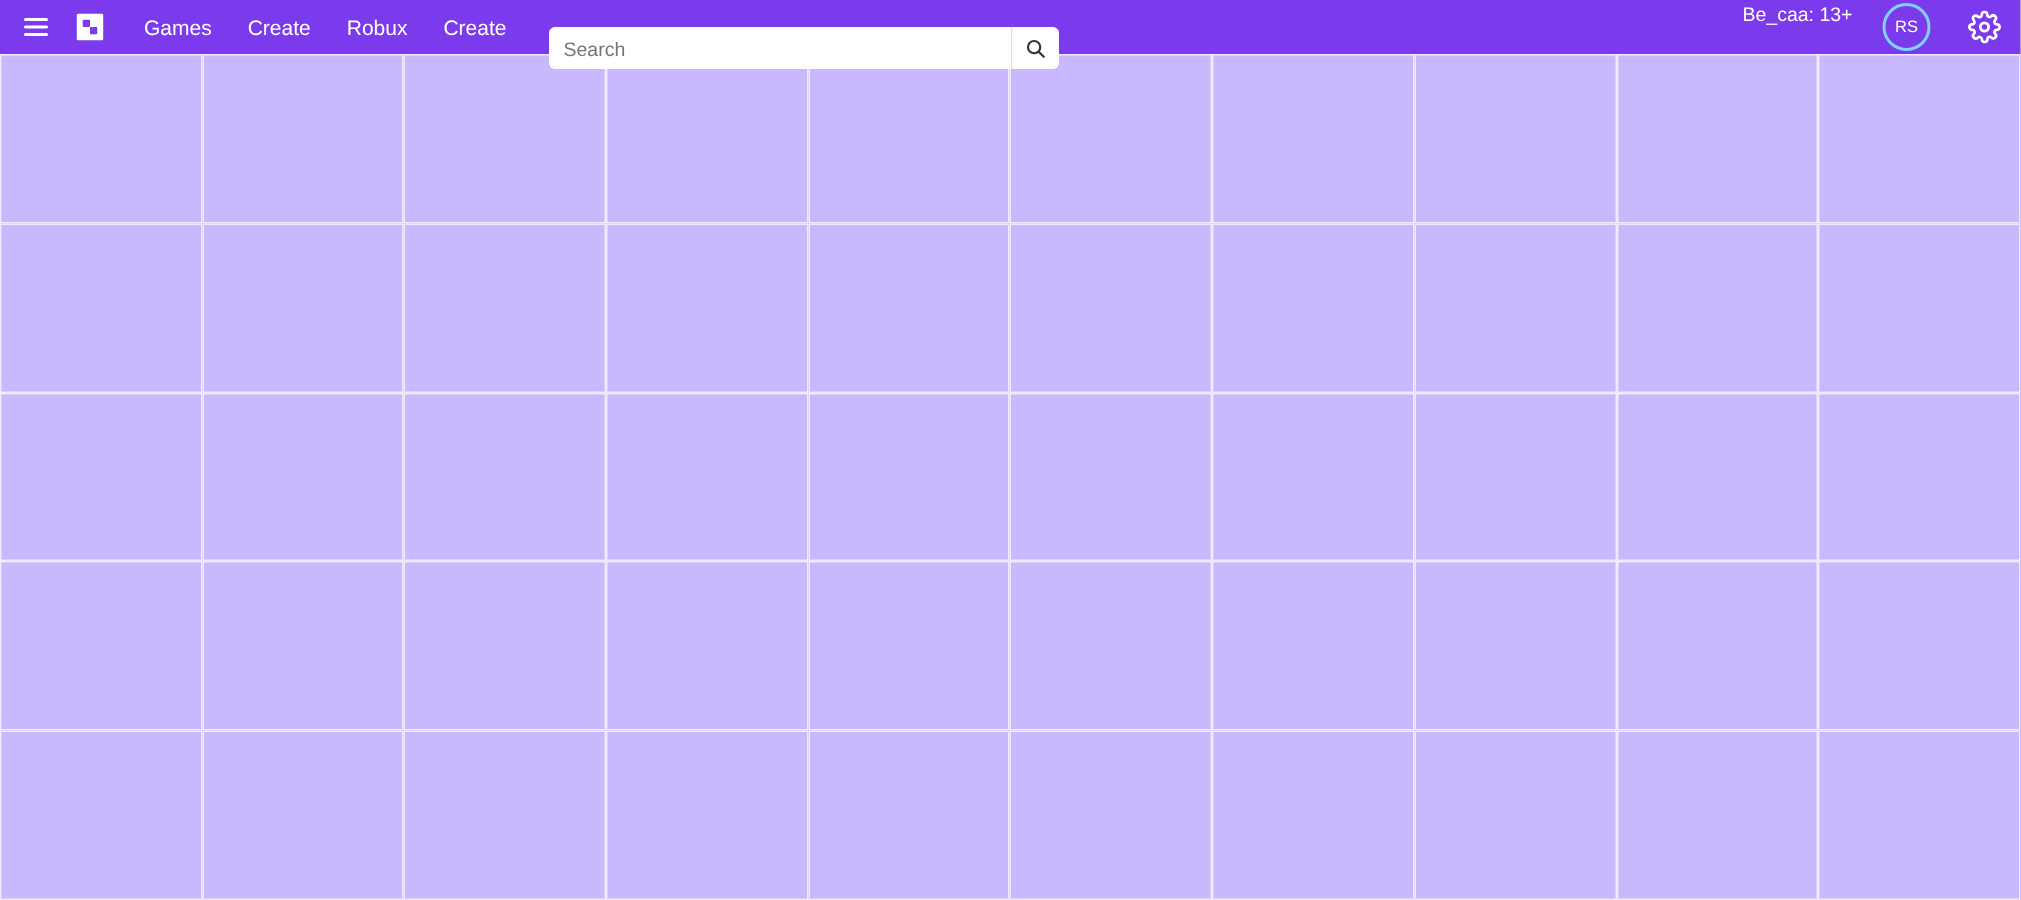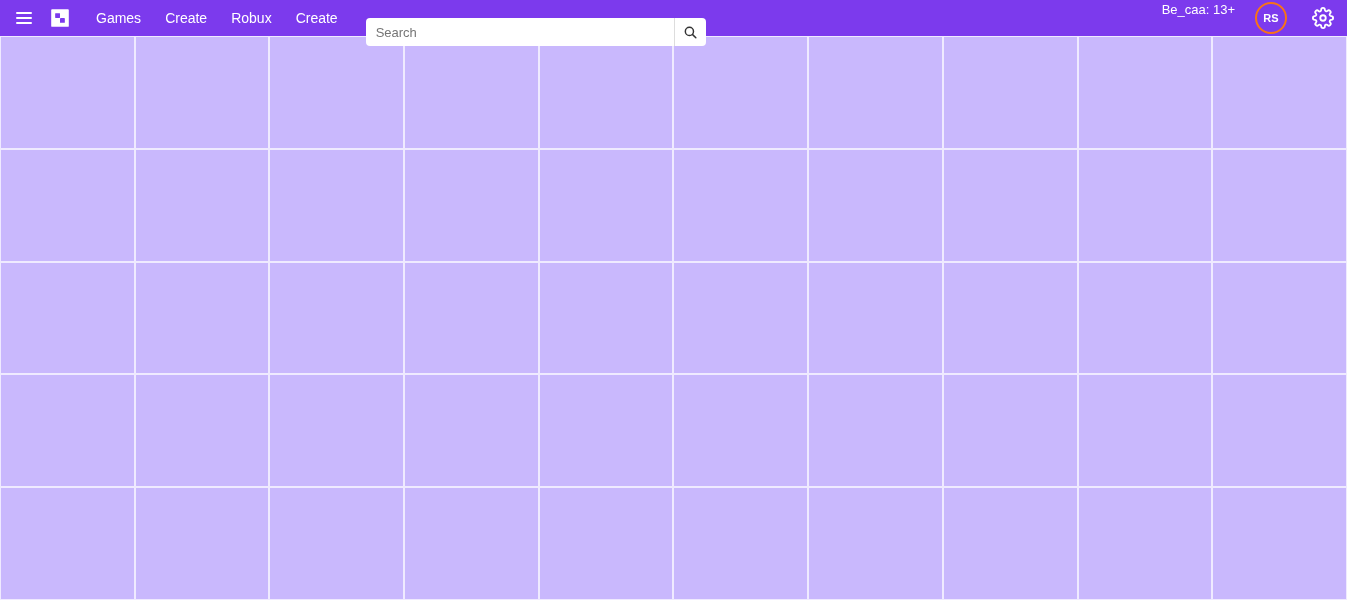--- a/index.html
+++ b/index.html
@@ -125,28 +125,28 @@
       color: white;
       font-size: 13px;
       font-weight: 500;
       white-space: nowrap;
     }
 
     .nav-circle-btn {
       width: 32px;
       height: 32px;
       border-radius: 50%;
-      border: 2px solid #f97316;
+      border: 2px solid #7dd3fc;
       display: flex;
       align-items: center;
       justify-content: center;
       cursor: pointer;
       color: white;
       font-size: 11px;
-      font-weight: 700;
+      font-weight: 400;
     }
 
     .gear-btn {
       width: 32px;
       height: 32px;
       display: flex;
       align-items: center;
       justify-content: center;
       cursor: pointer;
       color: white;

